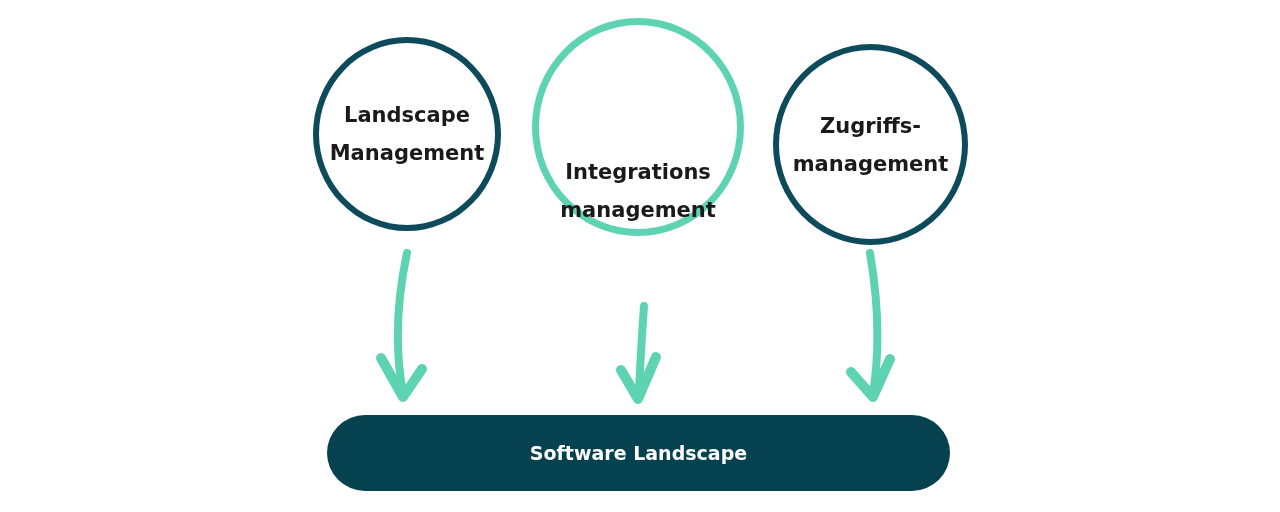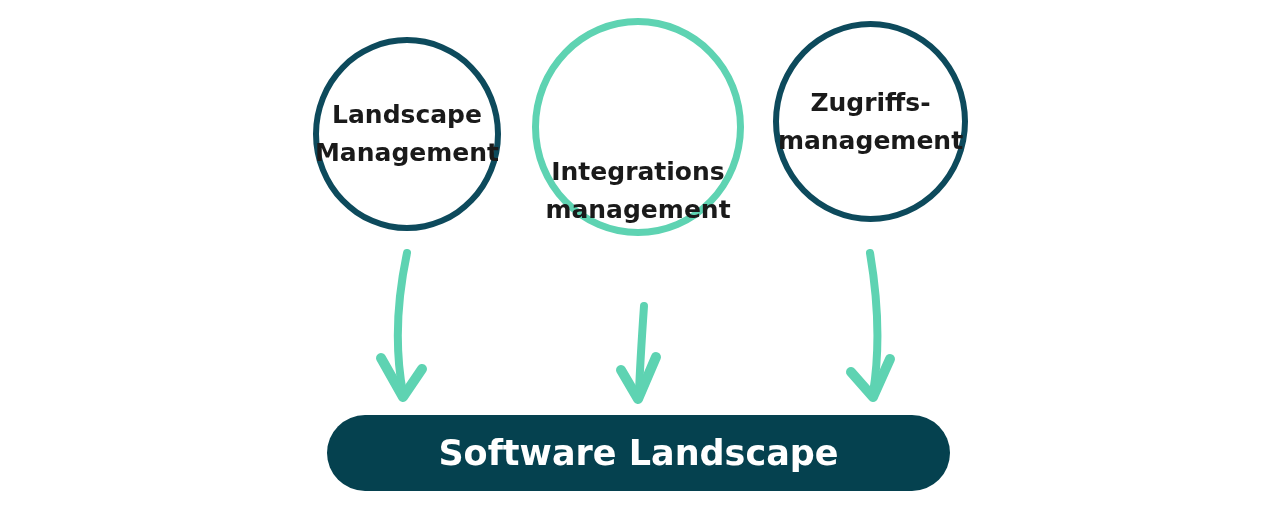--- a/index.html
+++ b/index.html
@@ -19,29 +19,29 @@
     position: absolute;
     border-radius: 50%;
     background: #ffffff;
     display: flex;
     flex-direction: column;
     align-items: center;
     justify-content: center;
     text-align: center;
     color: #1a1a1a;
     font-weight: 700;
-    font-size: 25px;
+    font-size: 21px;
     line-height: 38px;
   }
   .circle.dark { border: 6px solid #0d4a5c; }
   .circle.mint { border: 7px solid #5ed3b2; }
   .circle .line { display: block; white-space: nowrap; }
   #circle-1 { left: 313px; top: 37px;  width: 188px; height: 194px; }
   #circle-2 { left: 532px; top: 18px;  width: 212px; height: 218px; justify-content: flex-end; }
-  #circle-3 { left: 773px; top: 21px;  width: 195px; height: 201px; }
+  #circle-3 { left: 773px; top: 44px;  width: 195px; height: 201px; }
   .arrow-svg {
     position: absolute;
     overflow: visible;
   }
   #arrow-1 { left: 370px; top: 245px; }
   #arrow-2 { left: 612px; top: 300px; }
   #arrow-3 { left: 842px; top: 245px; }
   .arrow-svg path {
     fill: none;
     stroke: #5ed3b2;
@@ -58,21 +58,21 @@
     height: 76px;
     background: #05414f;
     border-radius: 38px;
     display: flex;
     align-items: center;
     justify-content: center;
   }
   .target-bar .label {
     color: #ffffff;
     font-weight: 700;
-    font-size: 35px;
+    font-size: 19px;
     white-space: nowrap;
   }
 </style>
 </head>
 <body>
 
 <div class="stage">
 
   <div id="circle-1" class="circle dark">
     <span class="line">Landscape</span>

